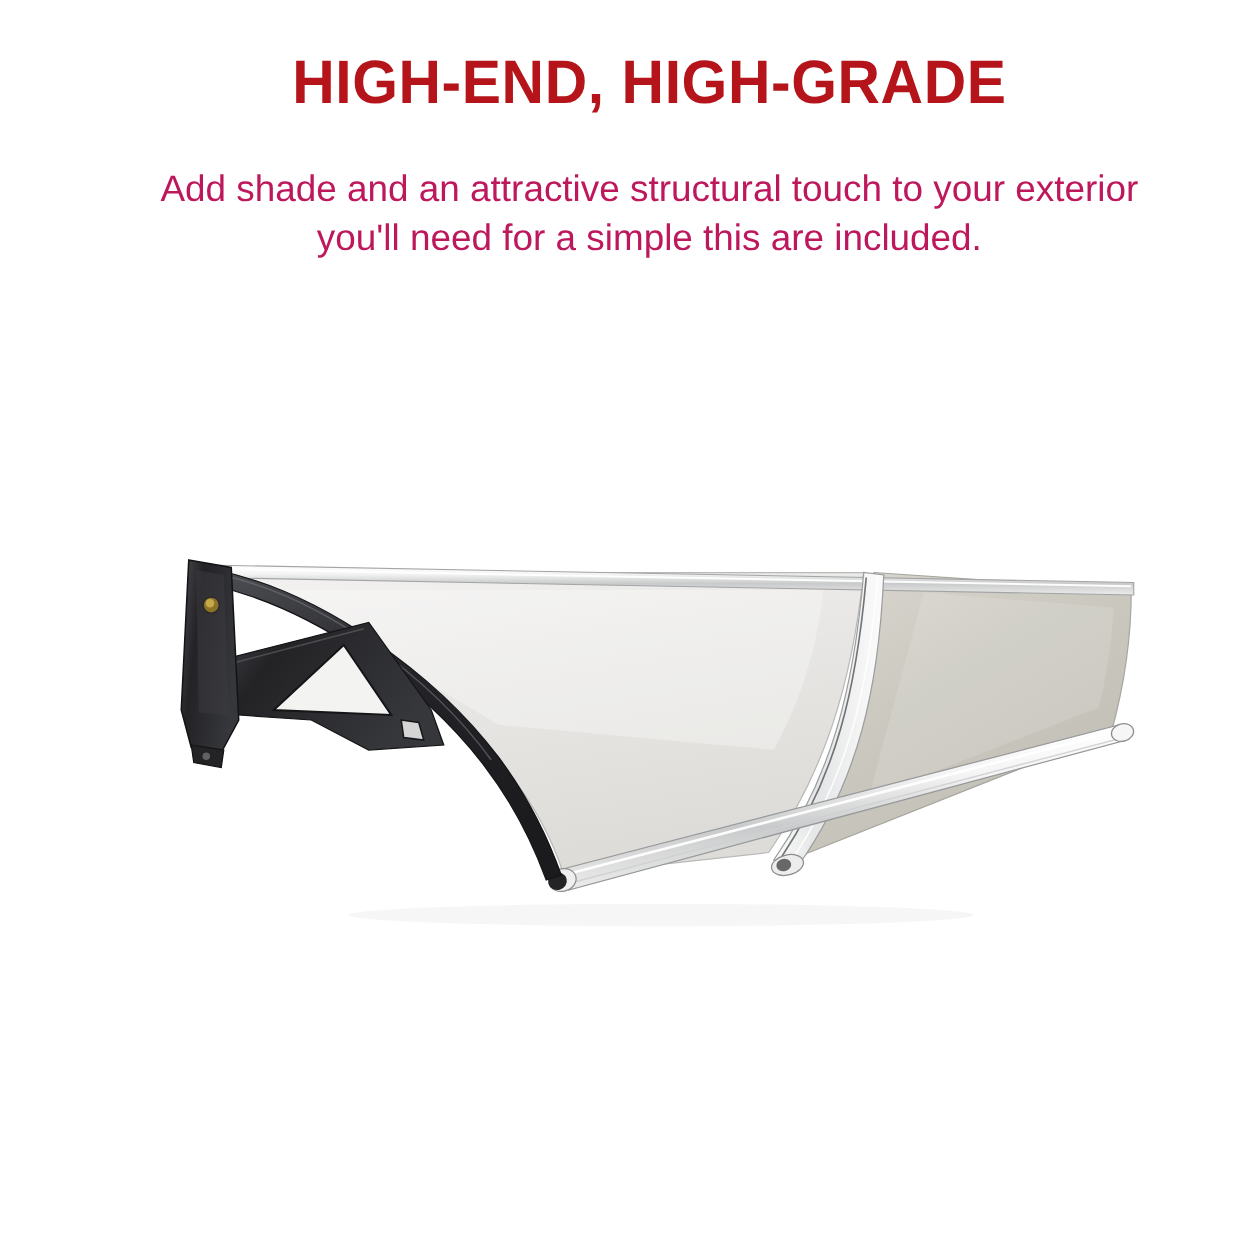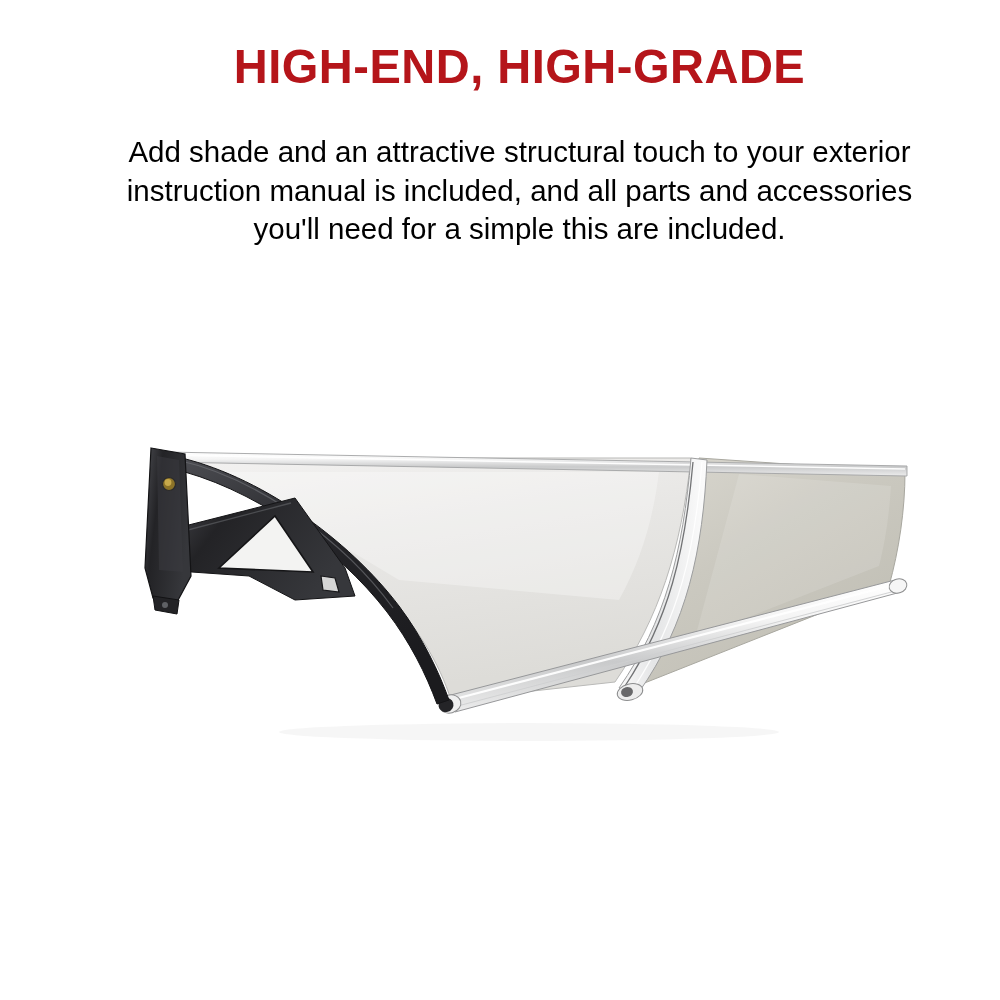--- a/index.html
+++ b/index.html
@@ -25,21 +25,21 @@
     font-family:"Liberation Sans","DejaVu Sans",sans-serif;
     transform:scaleX(0.96);
     white-space:nowrap;
   }
 
   
   .bodycopy{
     position:absolute;
     left:78px;right:78px;top:133px;
     text-align:center;
-    color:#000000;
+    color:#be185d;
     font-size:29.5px;
     line-height:38.5px;
     font-weight:400;
     font-family:"Liberation Sans","DejaVu Sans",sans-serif;
   }
   .bodycopy .ln{display:block;white-space:nowrap;}
 
   
   .product{
     position:absolute;
@@ -50,21 +50,20 @@
 </style>
 </head>
 <body>
 
 <div class="page">
 
   <div class="headline">HIGH-END, HIGH-GRADE</div>
 
   <div class="bodycopy">
     <span class="ln">Add shade and an attractive structural touch to your exterior</span>
-    <span class="ln">instruction manual is included, and all parts and accessories</span>
     <span class="ln">you'll need for a simple this are included.</span>
   </div>
 
   <div class="product">
     <svg viewBox="0 0 880 380" xmlns="http://www.w3.org/2000/svg">
       <defs>
 
         <linearGradient id="panelL" x1="0" y1="0" x2="0.35" y2="1">
           <stop offset="0%" stop-color="#F3F2F1"></stop>
           <stop offset="45%" stop-color="#E8E7E5"></stop>

